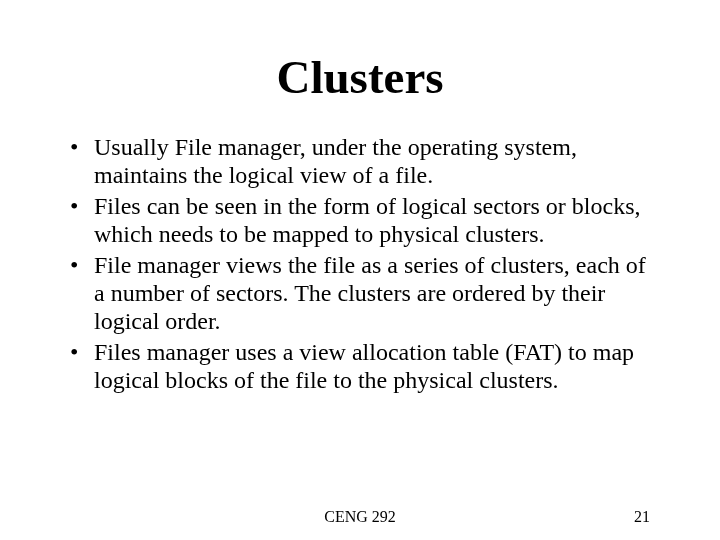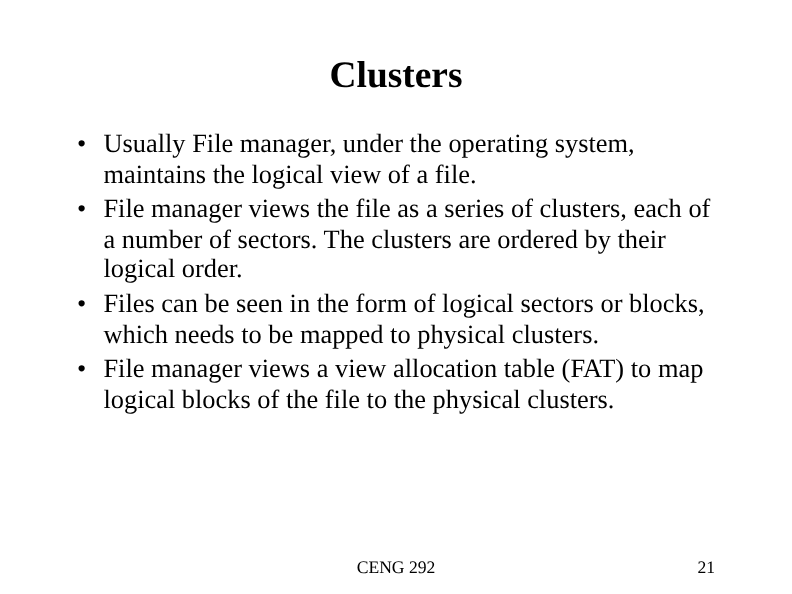--- a/index.html
+++ b/index.html
@@ -14,21 +14,21 @@
   }
   .slide {
     width: 720px;
     height: 540px;
     position: relative;
     box-sizing: border-box;
     padding: 50px 70px 0 70px;
   }
   .title {
     text-align: center;
-    font-size: 34px;
+    font-size: 47px;
     font-weight: bold;
     margin: 0 0 30px 0;
   }
   ul.bullets {
     list-style: none;
     margin: 0;
     padding: 0;
   }
   ul.bullets > li {
     font-size: 24px;
@@ -71,29 +71,29 @@
 
   <h1 class="title">Clusters</h1>
 
   <ul class="bullets">
 
     <li>
       <span>Usually </span><span class="b">File manager,</span><span> under the operating system, maintains the logical view of a file.</span>
     </li>
 
     <li>
+      <span>Files can be seen in the form of logical sectors or blocks, which needs to be mapped to physical clusters.</span>
+    </li>
+
+    <li>
       <span class="b">File manager</span><span> views the file as a series of </span><span class="b">clusters,</span><span> each  of a number of sectors. The clusters are ordered by their logical order.</span>
     </li>
 
     <li>
-      <span>Files can be seen in the form of logical sectors or blocks, which needs to be mapped to physical clusters.</span>
-    </li>
-
-    <li>
-      <span>File manager views a </span><span class="b">view allocation table (FAT)</span><span> to map logical blocks of the file to the physical clusters.</span>
+      <span>Files manager uses a </span><span class="b">view allocation table (FAT)</span><span> to map logical blocks of the file to the physical clusters.</span>
     </li>
 
   </ul>
 
   <div class="footer">
     <span class="footer-course">CENG 292</span>
     <span class="footer-page">21</span>
   </div>
 
 </div>

